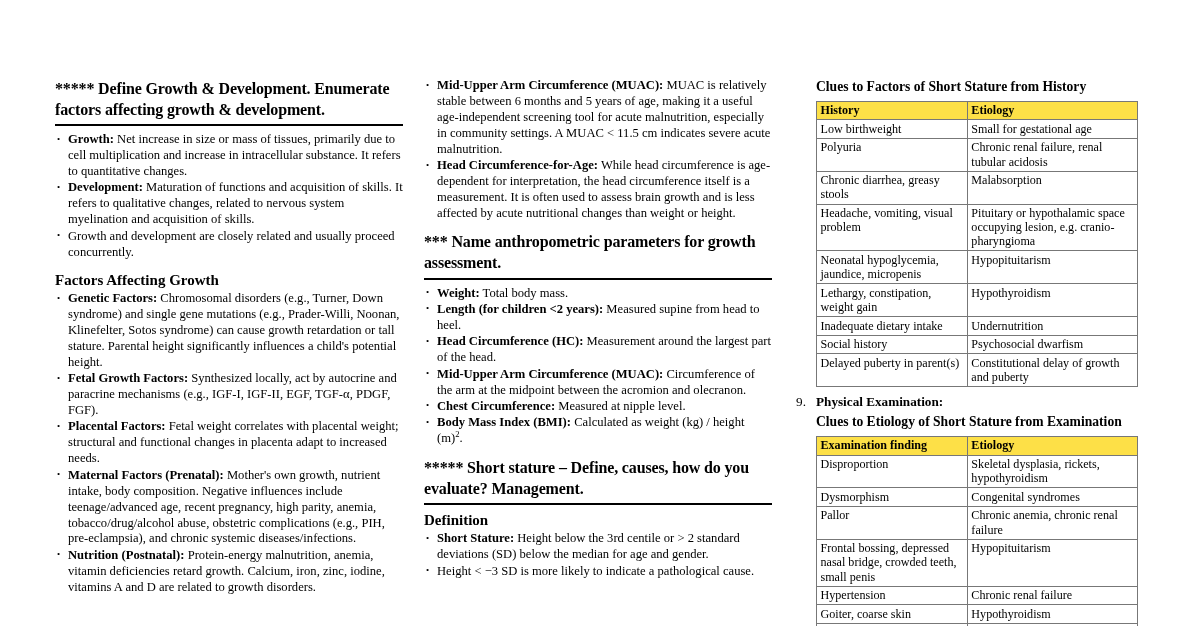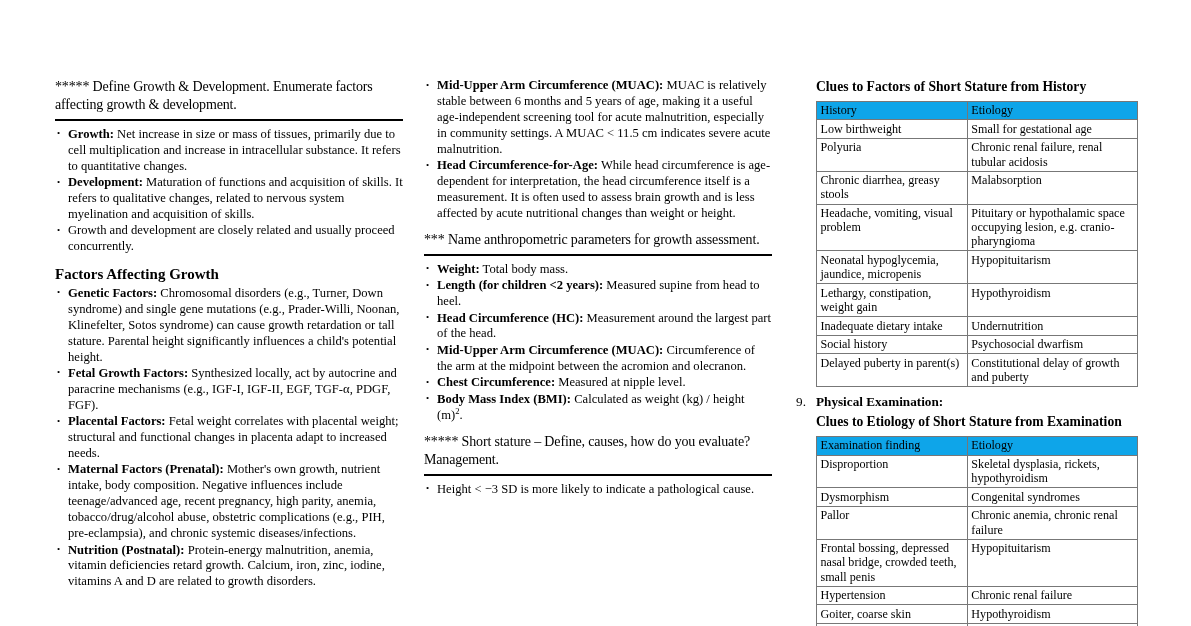--- a/index.html
+++ b/index.html
@@ -9,21 +9,21 @@
     color:#000;
     -webkit-font-smoothing:antialiased;
   }
   .page{position:relative;width:1191px;height:626px;overflow:hidden;}
   .col{position:absolute;top:78px;overflow:hidden;}
   .col1{left:55px;width:348px;height:548px;}
   .col2{left:424px;width:348px;height:548px;}
   .col3{left:783px;width:355px;height:548px;}
 
   h2.qhead{
-    font-size:14px;line-height:1.32;font-weight:normal;margin:0 0 4px 0;
+    font-size:16px;line-height:1.32;font-weight:bold;margin:0 0 4px 0;
     letter-spacing:-0.15px;
   }
   .rule{border:0;border-top:2.2px solid #000;margin:4px 0 6px 0;height:0;}
 
   h3.sub{font-size:15px;font-weight:bold;margin:10px 0 1px 0;line-height:1.3;}
   h3.sub.tight{margin-top:7px;}
   h3.tblcap{font-size:13.6px;font-weight:bold;margin:0 0 5px 0;line-height:1.3;}
 
   ul.b{list-style:none;margin:0;padding:0;}
   ul.b > li{
@@ -39,21 +39,21 @@
   table.t{
     border-collapse:collapse;width:100%;
     font-size:12.1px;line-height:1.17;
     border:1.1px solid #555;
   }
   table.t th, table.t td{
     border:1.1px solid #777;
     padding:1.5px 3.5px 2px 3.5px;
     text-align:left;vertical-align:top;
   }
-  table.t th{background:#0ea5e9;font-weight:normal;}
+  table.t th{background:#fde047;font-weight:bold;}
   table.t .c1{width:47%;}
 
   ol.num{list-style:none;margin:0;padding:0;}
   ol.num > li{position:relative;padding-left:33px;}
   ol.num > li > .nm{
     position:absolute;left:0;top:0;width:23px;text-align:right;
     font-size:13.2px;line-height:1.3;
   }
   .itemtitle{font-size:13.2px;font-weight:bold;line-height:1.3;margin:0;}
   .gap6{height:6px;}
@@ -95,21 +95,23 @@
         <li><b>Weight:</b><span> Total body mass.</span></li>
         <li><b>Length (for children &lt;2 years):</b><span> Measured supine from head to heel.</span></li>
         <li><b>Head Circumference (HC):</b><span> Measurement around the largest part of the head.</span></li>
         <li><b>Mid-Upper Arm Circumference (MUAC):</b><span> Circumference of the arm at the midpoint between the acromion and olecranon.</span></li>
         <li><b>Chest Circumference:</b><span> Measured at nipple level.</span></li>
         <li><b>Body Mass Index (BMI):</b><span> Calculated as weight (kg) / height (m)</span><span class="sup">2</span><span>.</span></li>
       </ul>
     <div class="gap9"></div>
     <h2 class="qhead">***** Short stature – Define, causes, how do you evaluate? Management.</h2>
     <hr class="rule">
+    <h3 class="sub tight" style="margin-top:2px;">Definition</h3>
     <ul class="b" id="c2-def">
+        <li><b>Short Stature:</b><span> Height below the 3rd centile or &gt; 2 standard deviations (SD) below the median for age and gender.</span></li>
         <li><span>Height &lt; −3 SD is more likely to indicate a pathological cause.</span></li>
       </ul>
   </div>
 
   <div class="col col3">
     <div style="padding-left:33px;">
       <h3 class="tblcap">Clues to Factors of Short Stature from History</h3>
       <table class="t">
         <thead>
             <tr>

